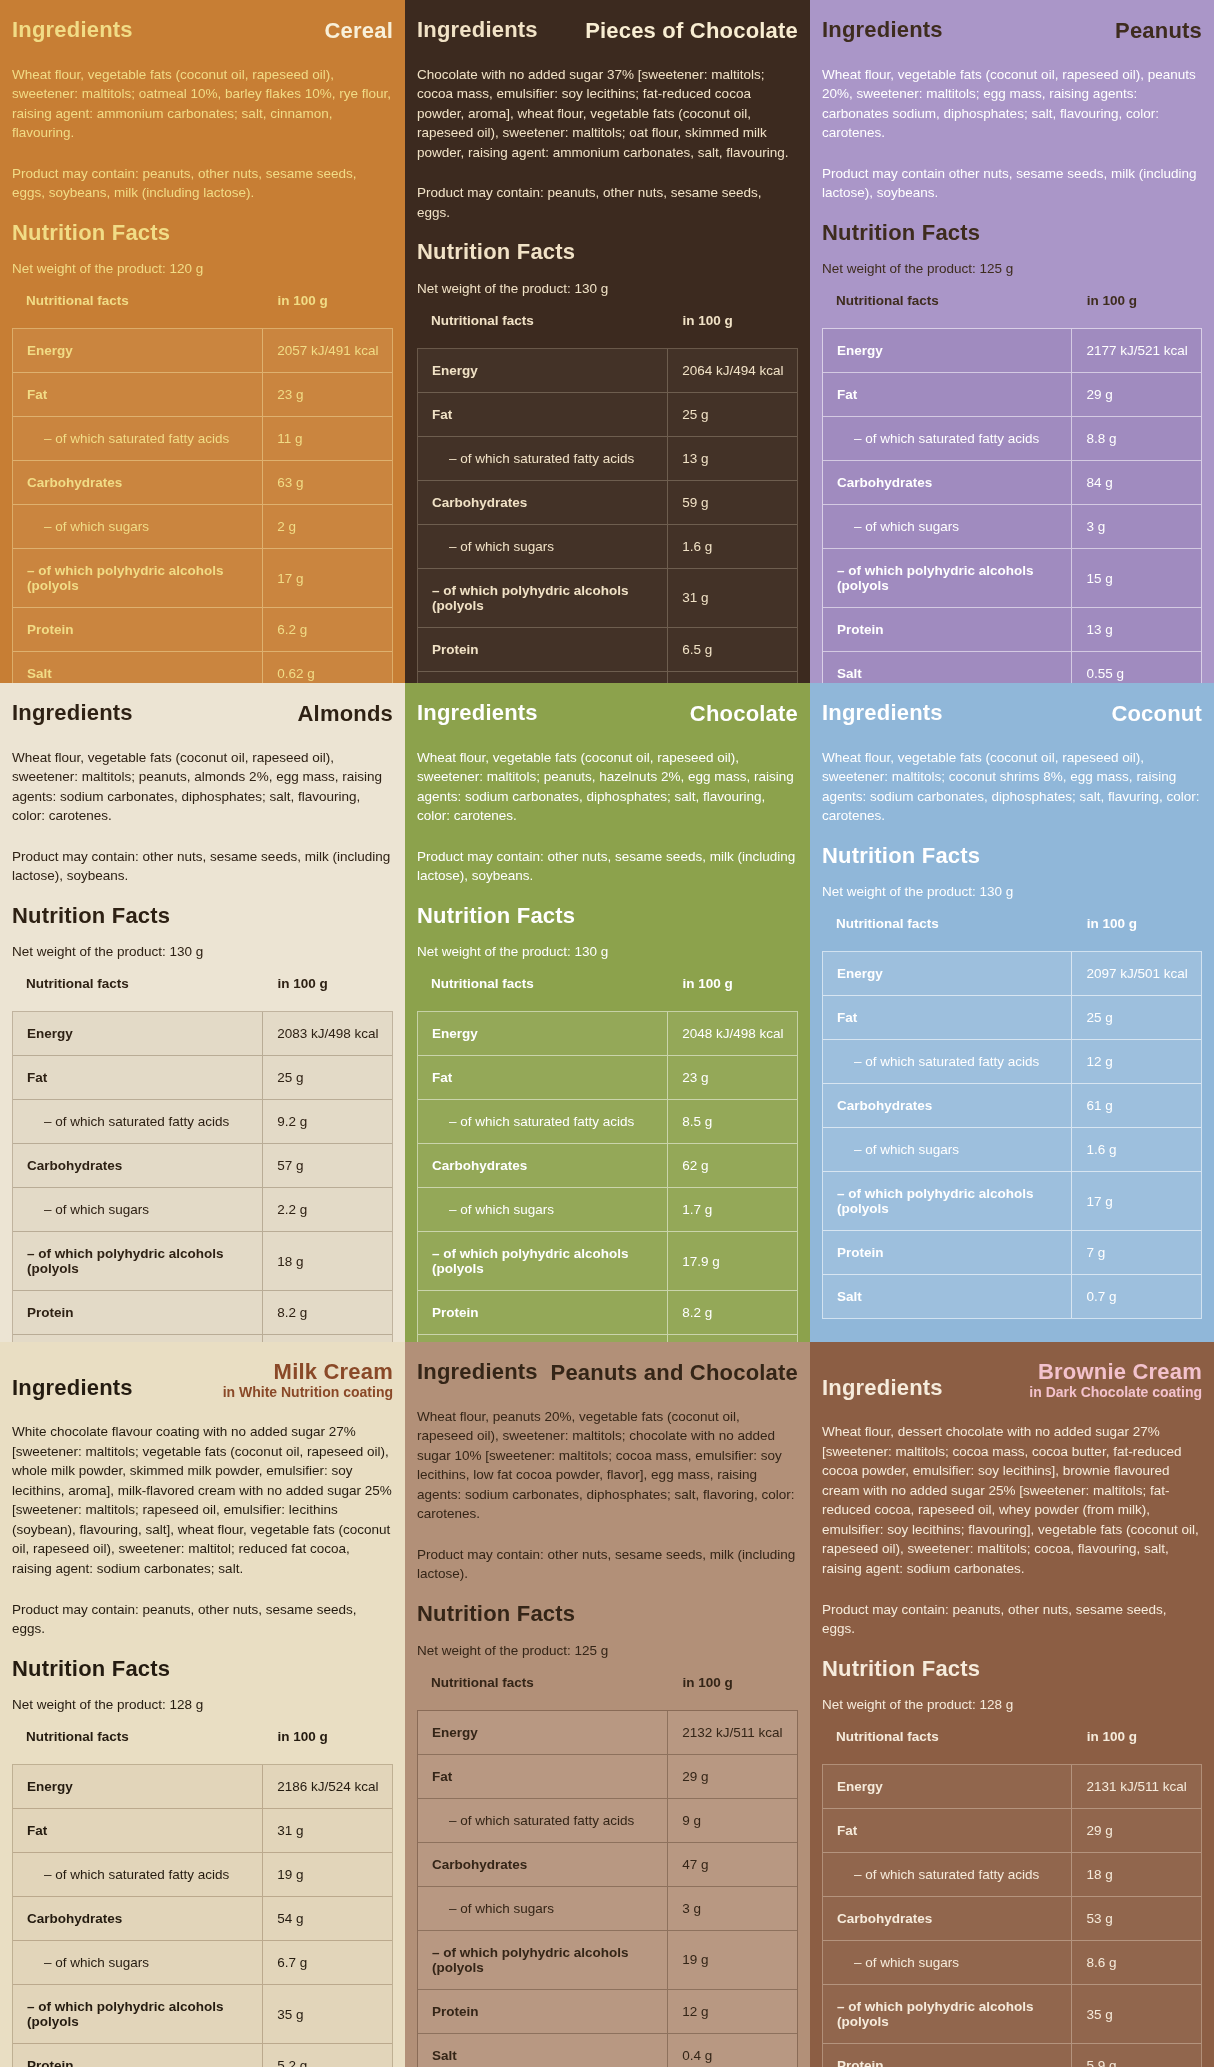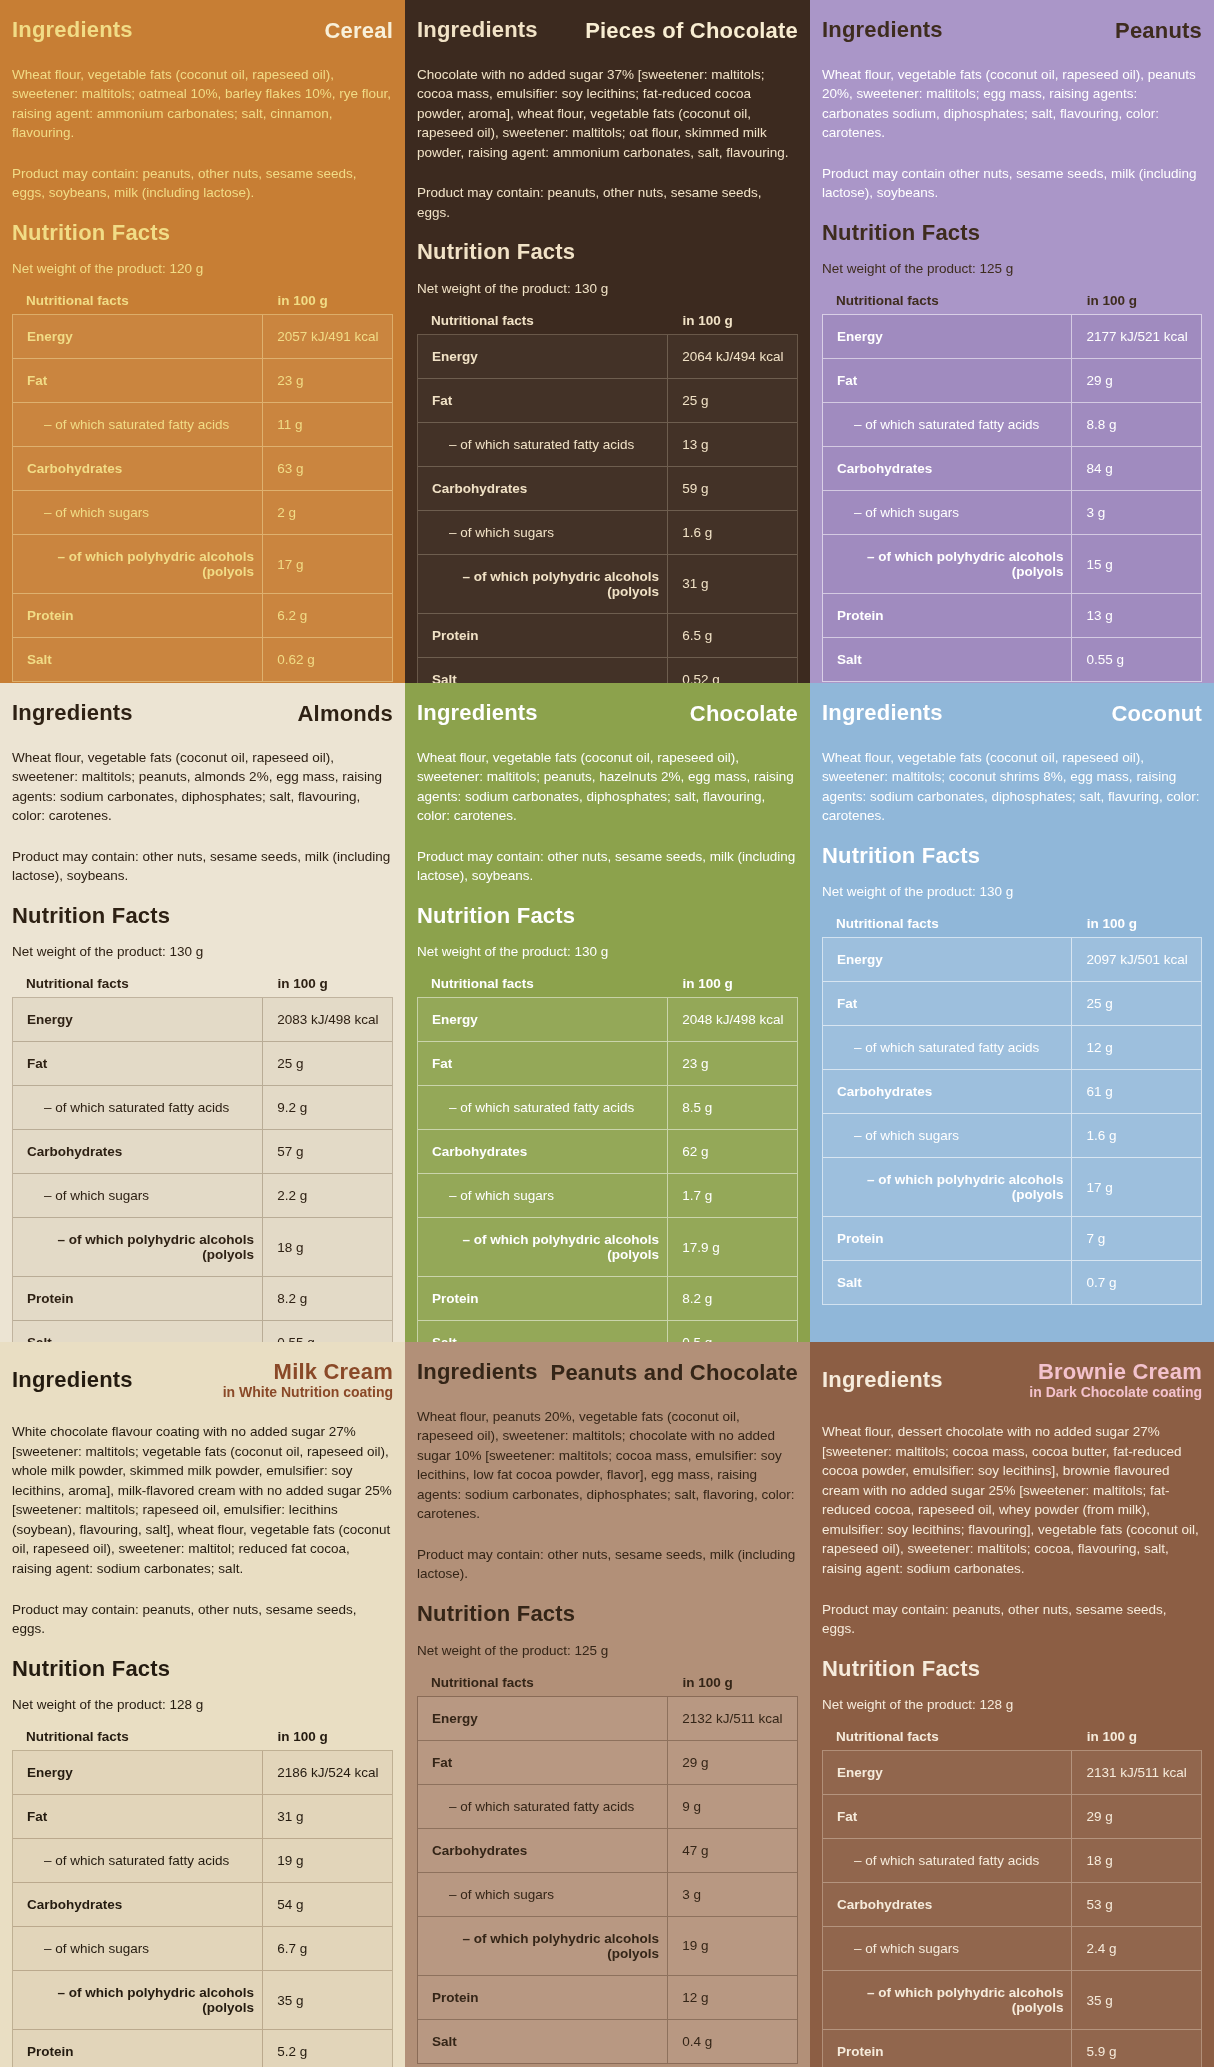--- a/index.html
+++ b/index.html
@@ -13,21 +13,21 @@
   .panel{
     background:var(--bg);
     color:var(--body);
     padding:16px 12px 0 12px;
     box-sizing:border-box;
     overflow:hidden;
   }
   .p-head{
     display:flex;
     justify-content:space-between;
-    align-items:center;
+    align-items:flex-end;
     gap:10px;
   }
   h2{
     margin:0;
     font-size:22px;
     line-height:1.25;
     font-weight:700;
     color:var(--heading);
     letter-spacing:.2px;
   }
@@ -64,23 +64,22 @@
   .thead{
     display:flex;
     margin-top:17px;
     font-size:13.5px;
     font-weight:700;
     color:var(--heading);
   }
   .thead .c1{flex:0 0 66%;padding-left:14px;box-sizing:border-box;}
   .thead .c2{flex:1;padding-left:14px;box-sizing:border-box;}
   .tbl{
-    margin-top:6px;
+    margin-top:20px;
     border:1px solid var(--row-border);
-    text-align:right;
   }
   .row{
     display:flex;
     align-items:stretch;
     background:var(--row-bg);
     min-height:43px;
     font-size:13.5px;
     color:var(--row-text);
   }
   .row + .row{border-top:1px solid var(--row-border);}
@@ -613,21 +612,21 @@
     <span class="val">18 g</span>
   </div>
 
   <div class="row">
     <span class="lbl">Carbohydrates</span>
     <span class="val">53 g</span>
   </div>
 
   <div class="row sub">
     <span class="lbl">– of which sugars</span>
-    <span class="val">2.4 g</span>
+    <span class="val">8.6 g</span>
   </div>
 
   <div class="row">
     <span class="lbl">– of which polyhydric alcohols (polyols</span>
     <span class="val">35 g</span>
   </div>
 
   <div class="row">
     <span class="lbl">Protein</span>
     <span class="val">5.9 g</span>

